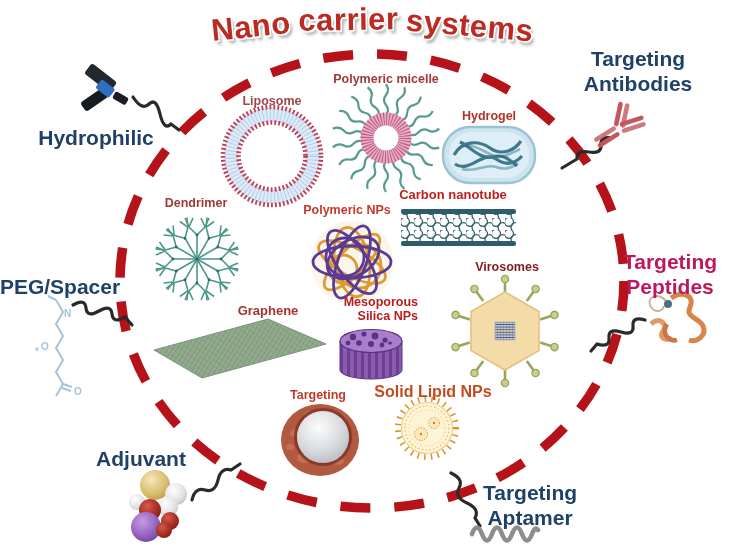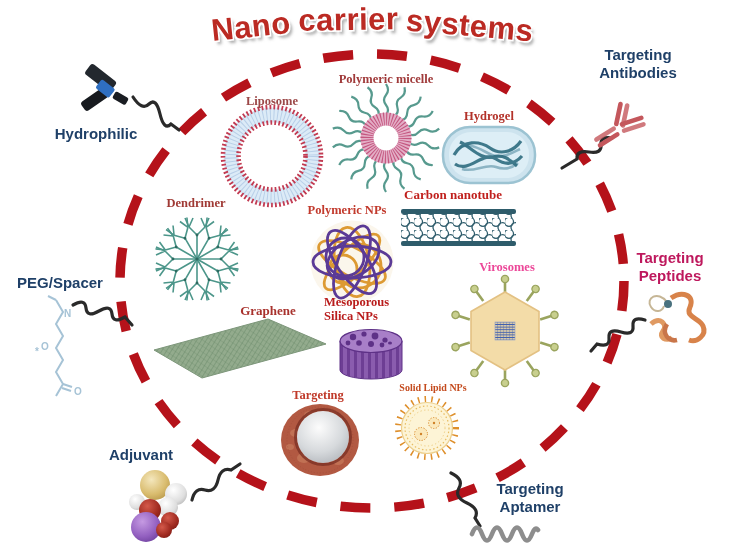--- a/index.html
+++ b/index.html
@@ -12,27 +12,27 @@
     position:absolute;left:372px;top:2px;transform:translateX(-50%);
     white-space:nowrap;font-size:31px;font-weight:800;letter-spacing:.5px;
     text-shadow:-1.5px -1.5px 0 #fff,1.5px -1.5px 0 #fff,-1.5px 1.5px 0 #fff,1.5px 1.5px 0 #fff,3px 4px 3px rgba(110,110,110,.55);
   }
   .tw{display:inline-block;margin:0 4px;}
   .tw1{transform:rotate(-6deg) translateY(7px);}
   .tw2{transform:rotate(-1deg);}
   .tw3{transform:rotate(5deg) translateY(6px);}
   .lbl{
     position:absolute;transform:translateX(-50%);font-weight:700;font-size:12.5px;
-    white-space:nowrap;text-align:left;line-height:1.08;font-family:Liberation Serif, serif;
+    white-space:nowrap;text-align:right;line-height:1.08;
   }
   .lbl.lg{font-size:13px;}
-  .lbl.sm{font-size:10px;}
+  .lbl.sm{font-size:16px;}
   .lbl.wrap{white-space:normal;}
   .ext{
-    position:absolute;transform:translateX(-50%);font-weight:700;font-size:15px;
+    position:absolute;transform:translateX(-50%);font-weight:700;font-size:21px;
     white-space:nowrap;text-align:center;line-height:1.2;
   }
   .ext.wrap{white-space:normal;}
 </style>
 </head>
 <body>
 
 <div id="stage">
 
 <svg width="742" height="556" viewBox="0 0 742 556">
@@ -324,21 +324,21 @@
 </div>
 
 <div class="lbl" style="left: 272px; top: 95px; color: rgb(156, 72, 72);">Liposome</div>
 <div class="lbl" style="left: 386px; top: 73px; color: rgb(160, 58, 58);">Polymeric micelle</div>
 <div class="lbl" style="left: 489px; top: 110px; color: rgb(179, 50, 42);">Hydrogel</div>
 <div class="lbl" style="left: 196px; top: 197px; color: rgb(160, 58, 53);">Dendrimer</div>
 <div class="lbl" style="left: 347px; top: 204px; color: rgb(194, 58, 45);">Polymeric NPs</div>
 <div class="lbl lg" style="left: 453px; top: 188px; color: rgb(192, 31, 28);">Carbon nanotube</div>
 <div class="lbl lg" style="left: 268px; top: 304px; color: rgb(168, 50, 45);">Graphene</div>
 <div class="lbl wrap" style="left: 371px; top: 296px; width: 94px; color: #b91c1c;">Mesoporous Silica NPs</div>
-<div class="lbl" style="left: 507px; top: 261px; color: #ec4899;">Virosomes</div>
+<div class="lbl" style="left: 507px; top: 261px; color: #7f1d1d;">Virosomes</div>
 <div class="lbl" style="left: 318px; top: 389px; color: rgb(192, 58, 42);">Targeting</div>
 <div class="lbl sm" style="left: 433px; top: 383px; color: rgb(196, 75, 30);">Solid Lipid NPs</div>
 
 <div class="ext" style="left: 96px; top: 125px; color: rgb(31, 64, 104);">Hydrophilic</div>
 <div class="ext wrap" style="left: 638px; top: 46px; width: 112px; color: rgb(31, 64, 104);">Targeting Antibodies</div>
 <div class="ext" style="left: 60px; top: 274px; color: rgb(31, 64, 104);">PEG/Spacer</div>
 <div class="ext wrap" style="left: 670px; top: 249px; width: 100px; color: #be185d;">Targeting Peptides</div>
 <div class="ext" style="left: 141px; top: 446px; color: rgb(31, 64, 104);">Adjuvant</div>
 <div class="ext wrap" style="left: 530px; top: 480px; width: 112px; color: rgb(31, 64, 104);">Targeting Aptamer</div>
 

